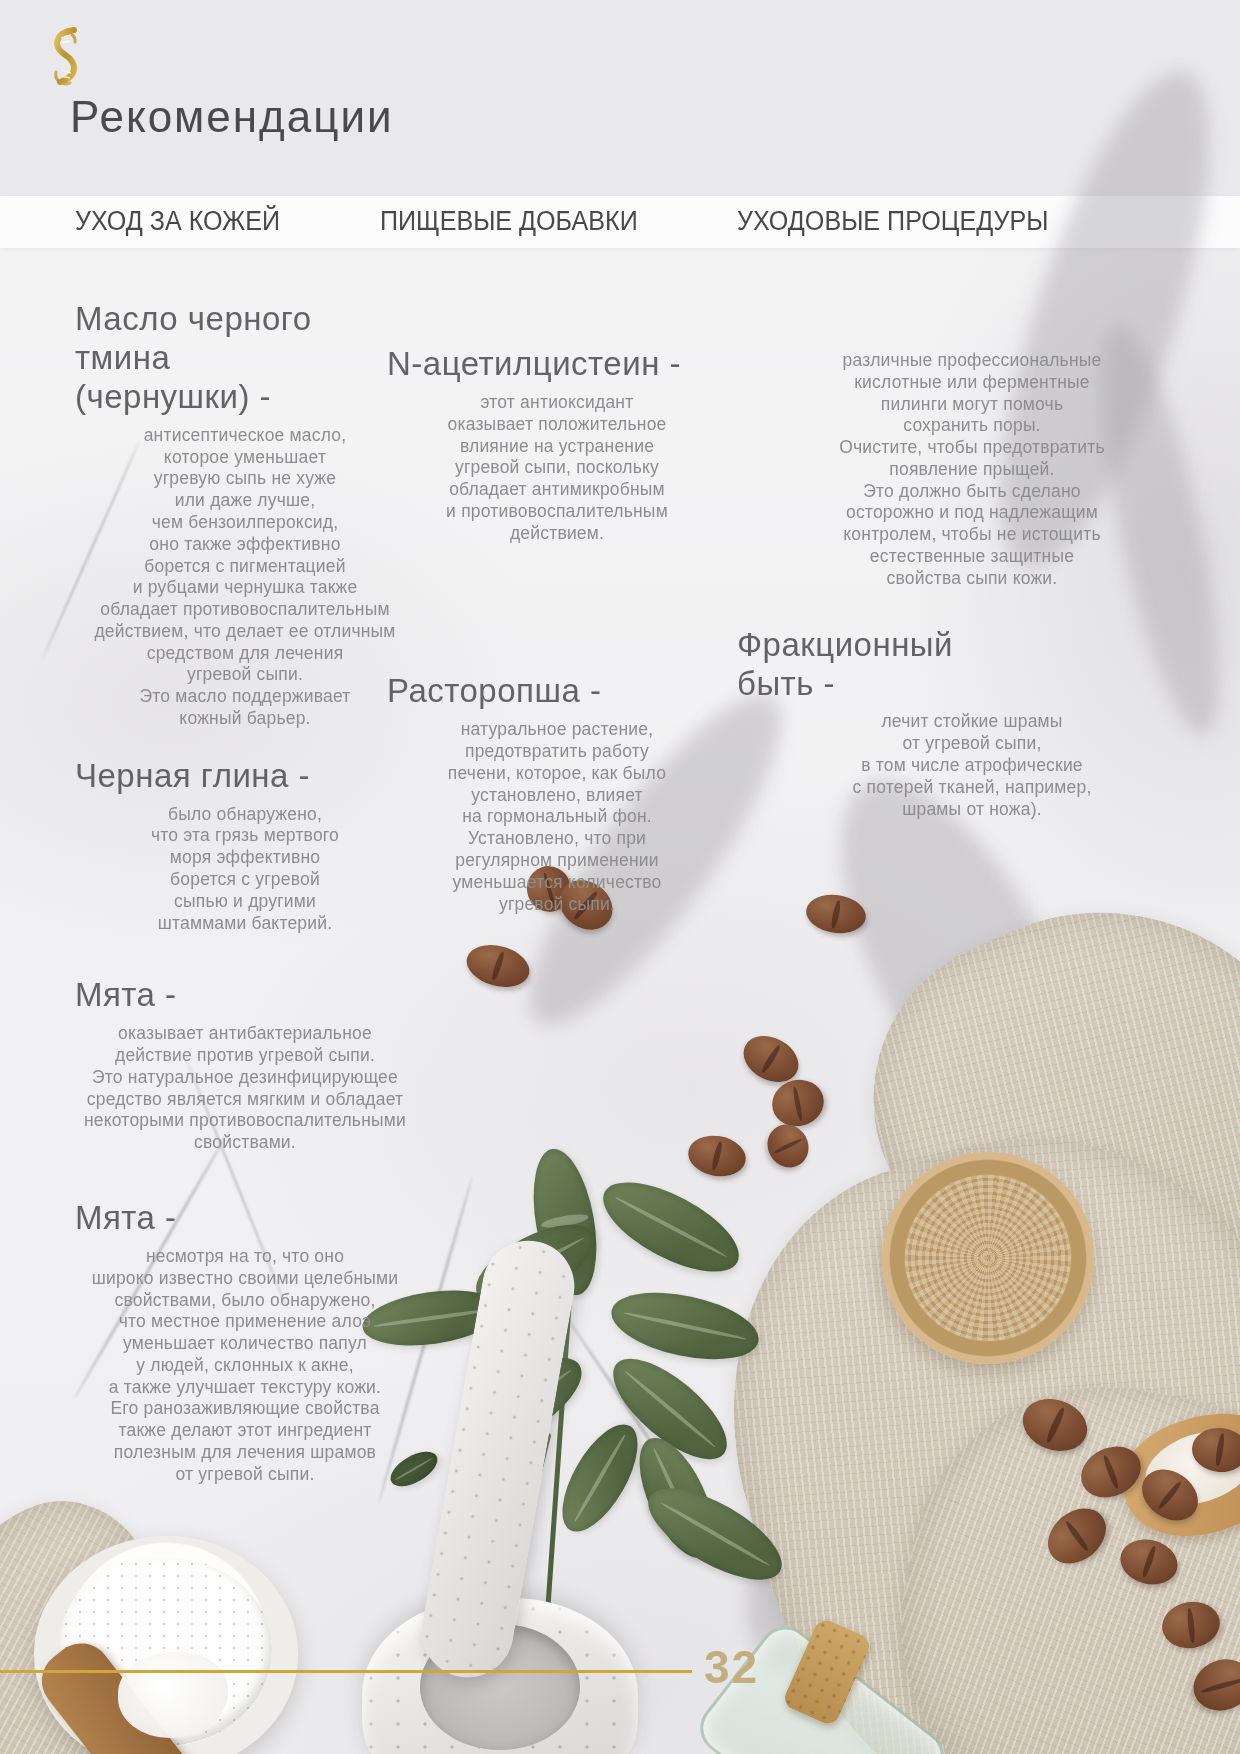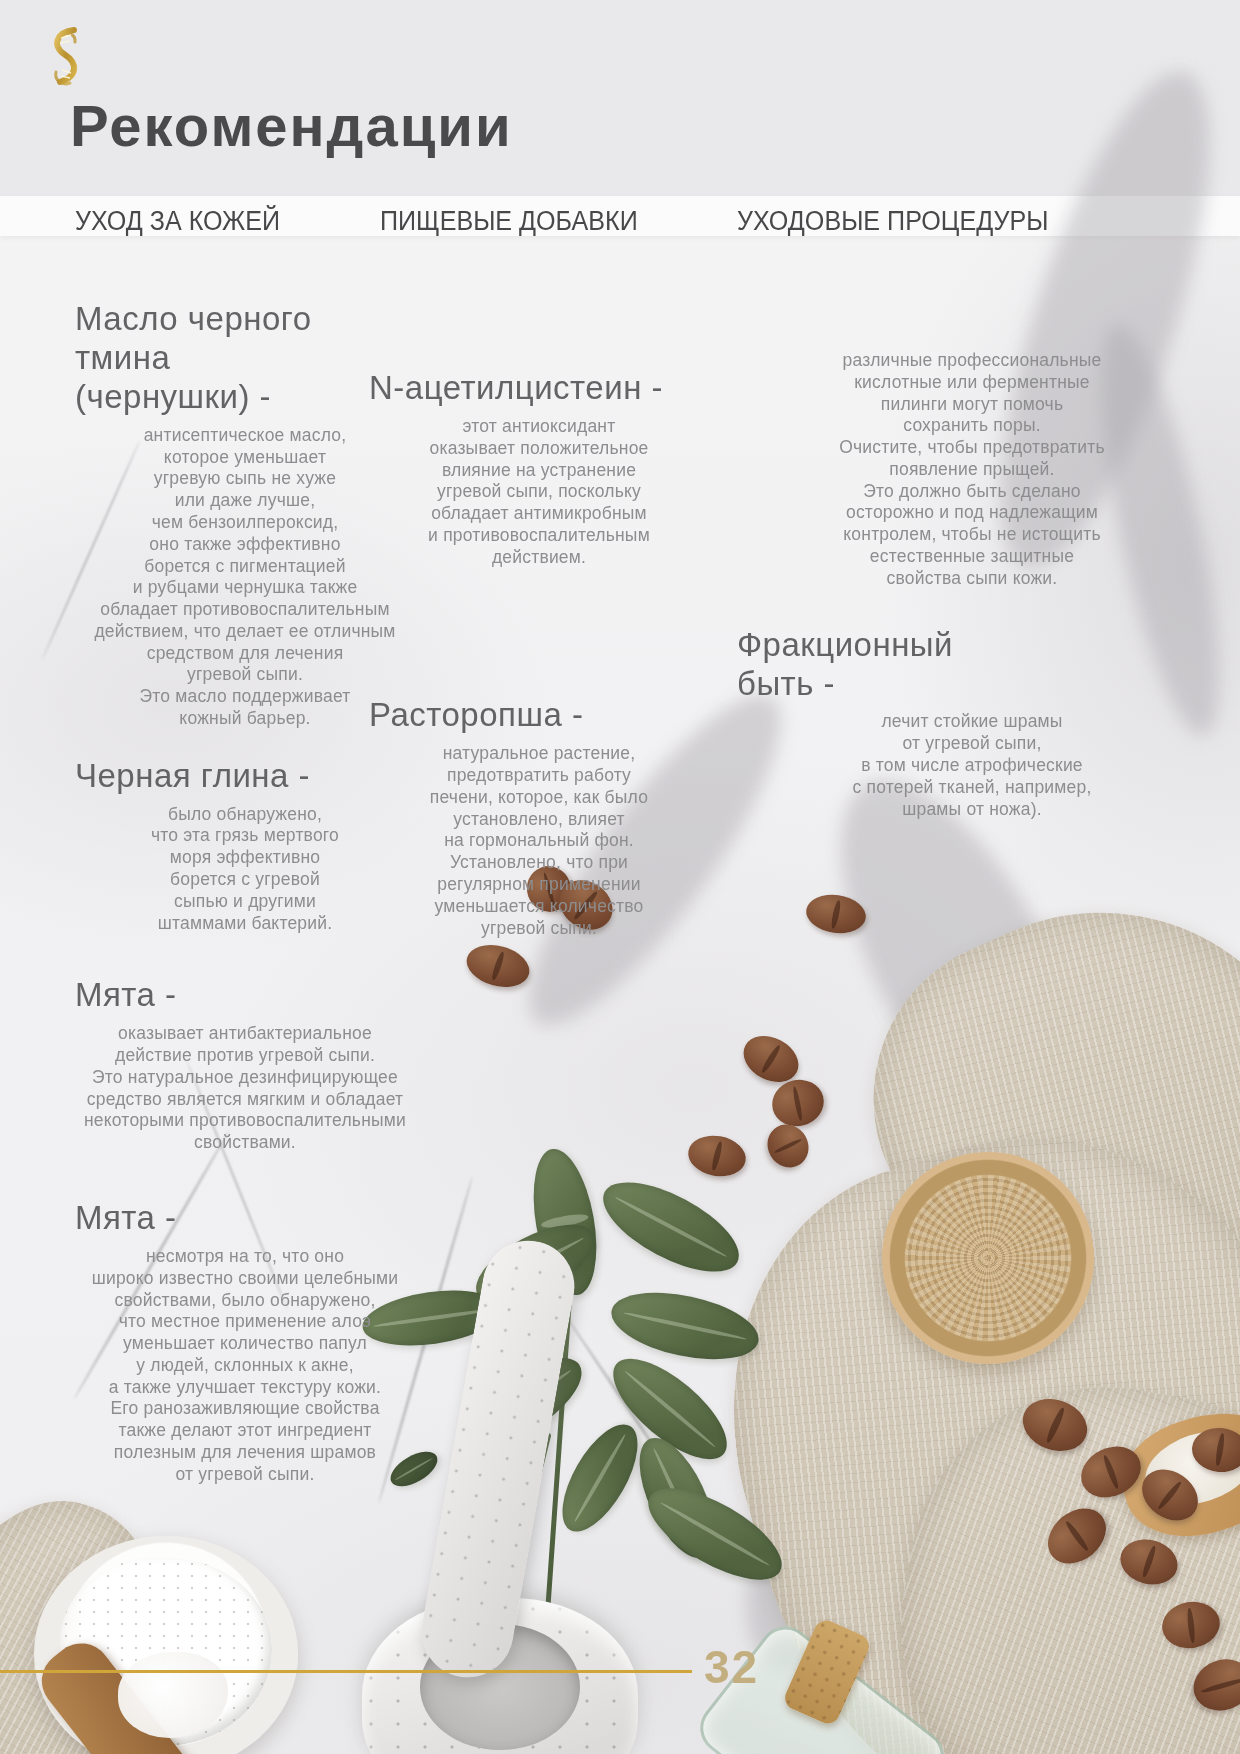--- a/index.html
+++ b/index.html
@@ -9,36 +9,36 @@
     background:
       radial-gradient(ellipse 620px 420px at 14% 40%, rgba(205,203,206,.35), transparent 62%),
       radial-gradient(ellipse 520px 720px at 97% 32%, rgba(190,188,192,.38), transparent 62%),
       radial-gradient(ellipse 760px 520px at 56% 62%, rgba(208,206,209,.30), transparent 66%),
       radial-gradient(ellipse 900px 500px at 50% 96%, rgba(198,196,199,.25), transparent 70%),
       linear-gradient(#f5f4f5,#efeef0);
   }
   
   .header-band{position:absolute;left:0;top:0;width:1240px;height:196px;background:#e9e8ea;}
   .page-title{
-    position:absolute;left:70px;top:92px;font-size:58px;font-weight:700;
+    position:absolute;left:70px;top:92px;font-size:44px;font-weight:400;
     color:#4a4a4c;letter-spacing:2px;white-space:nowrap;
   }
   .tabs-band{
-    position:absolute;left:0;top:196px;width:1240px;height:40px;background:#fbfbfc;
+    position:absolute;left:0;top:196px;width:1240px;height:52px;background:#fbfbfc;
     box-shadow:0 2px 5px rgba(0,0,0,.05);
   }
   .tab{
     position:absolute;top:10px;font-size:27px;font-weight:400;color:#48484a;
     letter-spacing:0;transform:scaleX(.93);transform-origin:left center;white-space:nowrap;
   }
   .tab.t1{left:75px;} .tab.t2{left:380px;} .tab.t3{left:737px;}
   
   .col{position:absolute;z-index:6;}
   .col1{left:75px;top:300px;width:340px;}
-  .col2{left:369px;top:345px;width:340px;margin-top:24px;}
+  .col2{left:387px;top:345px;width:340px;}
   .col3{left:737px;top:350px;width:470px;}
   .sec-heading{
     margin:0 0 8px 0;font-size:33px;font-weight:100;color:#636365;
     line-height:1.18;letter-spacing:.5px;white-space:pre-line;
   }
   .sec-body{
     margin:0;font-size:17.5px;font-weight:400;color:#8d8d8f;
     line-height:1.245;letter-spacing:.2px;white-space:pre-line;text-align:center;
   }
   

